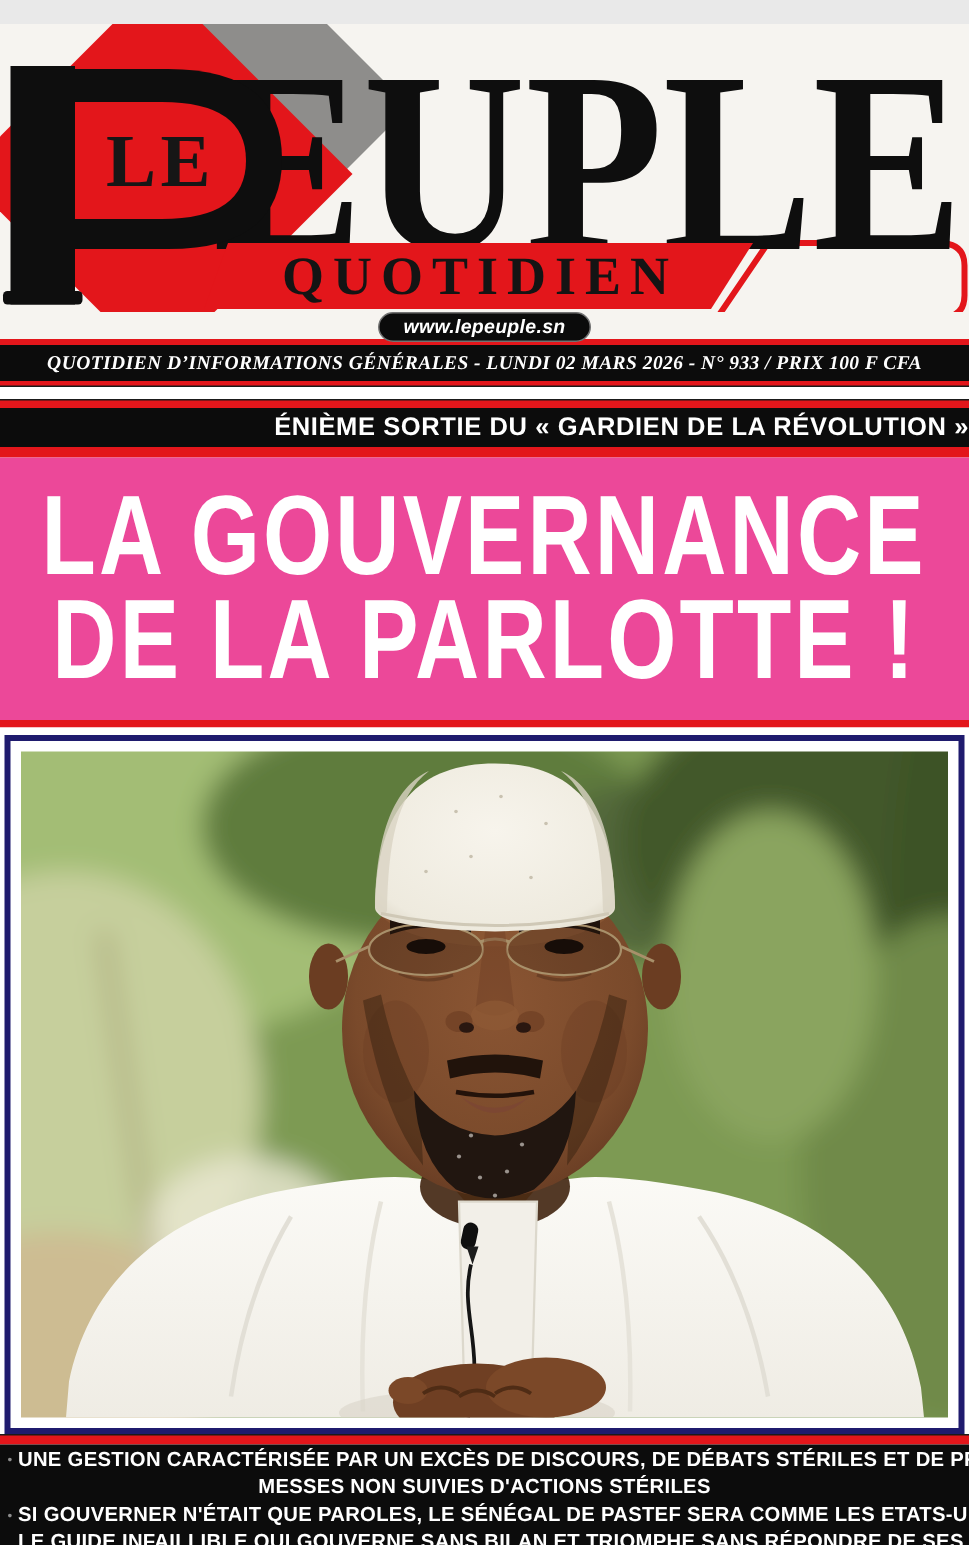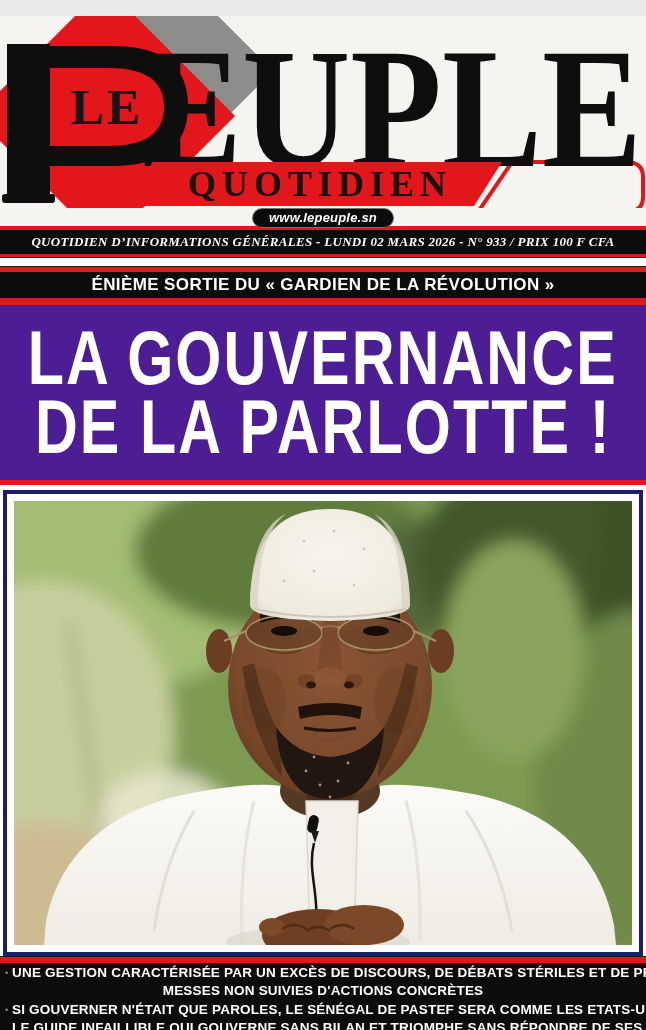--- a/index.html
+++ b/index.html
@@ -29,26 +29,26 @@
   .gap-white { background:#ffffff; height:8px; flex:0 0 auto; }
   .gap-white.h5 { height:5px; }
   .info-bar {
     height:24px; background:#0c0c0c; color:#ffffff;
     display:flex; align-items:center; justify-content:center; flex:0 0 auto;
     font:italic bold 13px/14px "Liberation Serif","DejaVu Serif",serif;
     letter-spacing:.3px; white-space:nowrap;
   }
   .kicker {
     height:26px; background:#0c0c0c; color:#ffffff;
-    display:flex; align-items:center; justify-content:center; flex:0 0 auto;
+    display:flex; align-items:center; justify-content:flex-end; flex:0 0 auto;
     font-weight:bold; font-size:17px; letter-spacing:.4px; white-space:nowrap;
   }
   
   .headline {
-    height:175px; background:#4c1d95; color:#ffffff; flex:0 0 auto;
+    height:175px; background:#ec4899; color:#ffffff; flex:0 0 auto;
     display:flex; flex-direction:column; align-items:center; justify-content:center; gap:12px;
   }
   .headline-line {
     display:inline-block; font-weight:bold; font-size:57px; line-height:1;
     letter-spacing:2px; white-space:nowrap; transform:scale(1.04,1.32);
   }
   
   .photo-frame {
     margin:0 3px; border:4px solid #1f1b6e; background:#ffffff;
     padding:7px; flex:0 0 auto;
@@ -246,21 +246,21 @@
         <path d="M 292 430 Q 304 422 316 430" stroke="#4f2c15" stroke-width="2.5" fill="none"></path>
         <path d="M 316 428 Q 328 420 340 428" stroke="#4f2c15" stroke-width="2.5" fill="none"></path>
       </g>
     </svg>
   </figure>
 
   <div class="stripe-red h7 edge-t"></div>
   <div class="summary">
     <div class="summary-item">
       <div class="summary-line">UNE GESTION CARACTÉRISÉE PAR UN EXCÈS DE DISCOURS, DE DÉBATS STÉRILES ET DE PRO-</div>
-      <div class="summary-line">MESSES NON SUIVIES D'ACTIONS CONCRÈTES</div>
+      <div class="summary-line">MESSES NON SUIVIES D'ACTIONS STÉRILES</div>
     </div>
     <div class="summary-item">
       <div class="summary-line">SI GOUVERNER N'ÉTAIT QUE PAROLES, LE SÉNÉGAL DE PASTEF SERA COMME LES ETATS-UNIS</div>
       <div class="summary-line">LE GUIDE INFAILLIBLE QUI GOUVERNE SANS BILAN ET TRIOMPHE SANS RÉPONDRE DE SES ACTES</div>
     </div>
   </div>
   <div class="stripe-red h8 edge-lt"></div>
 
 </div>
 

